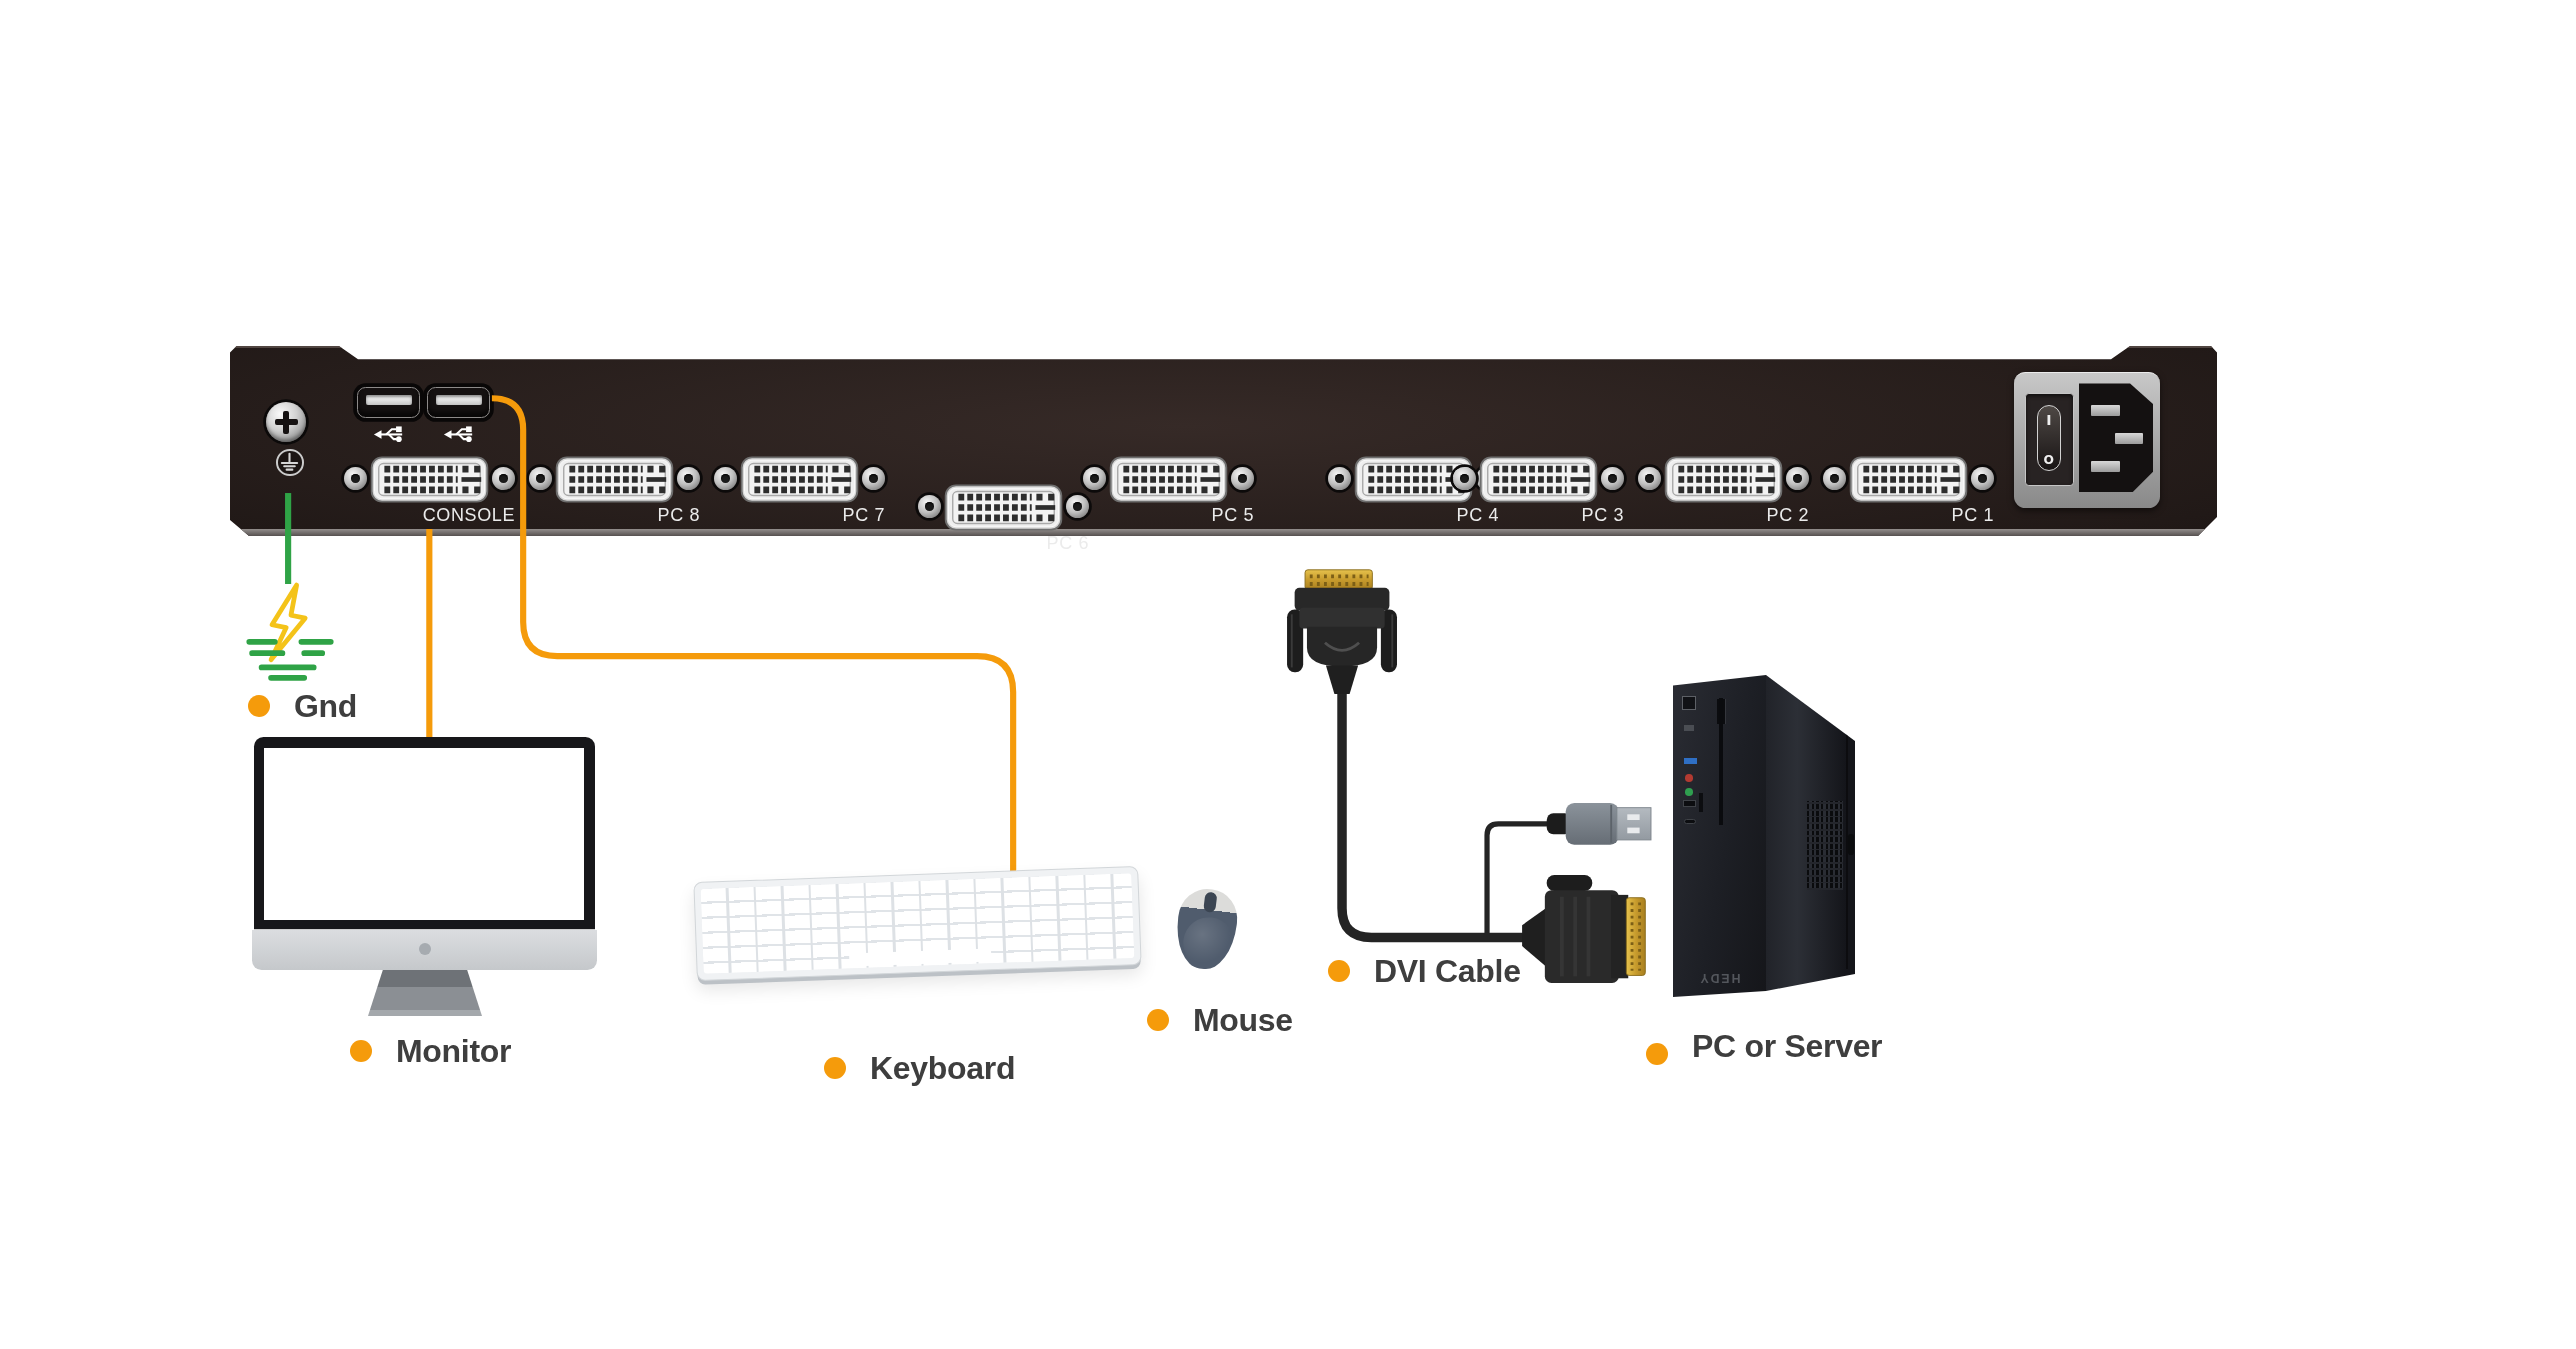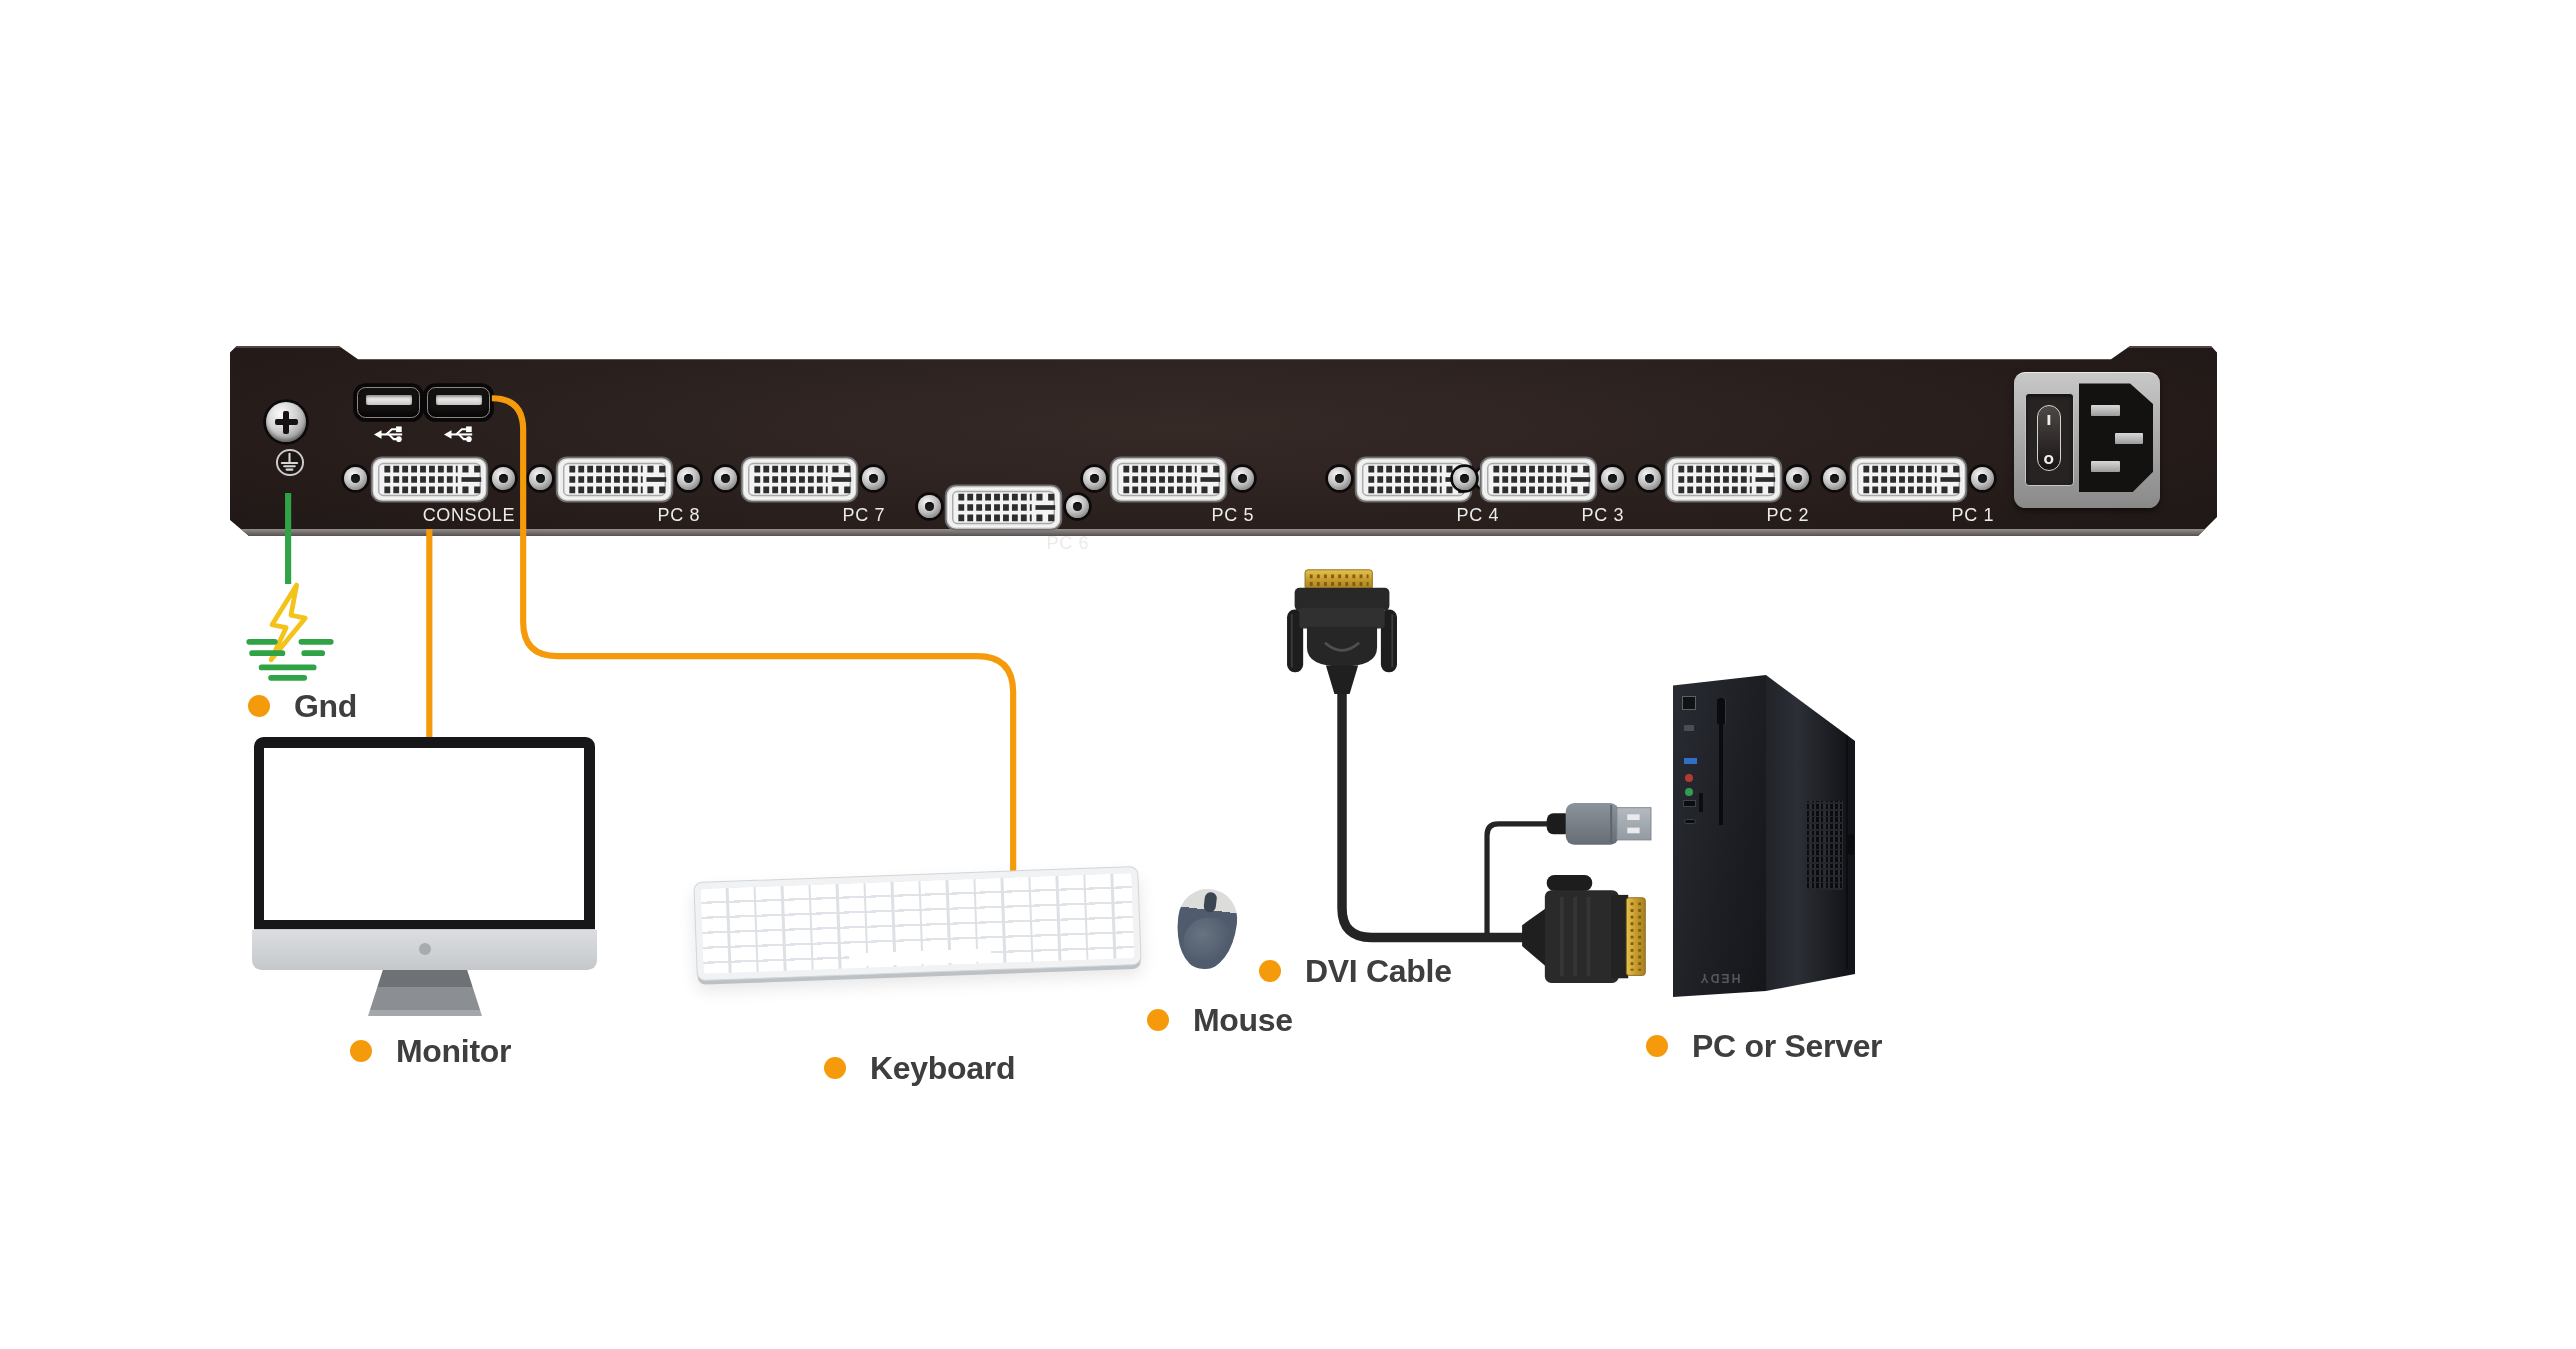--- a/index.html
+++ b/index.html
@@ -126,22 +126,22 @@
   
   .callout{display:flex;align-items:center;gap:24px;height:38px;
     font-size:32px;font-weight:600;color:#3e3e3e;letter-spacing:-0.3px;}
   .bullet{position:static!important;width:22px;height:22px;border-radius:50%;
     background:#F59B0B;flex:none;}
   .callout span{position:static!important;white-space:nowrap;}
   #callout-gnd{left:248px;top:687px;}
   #callout-monitor{left:350px;top:1032px;}
   #callout-keyboard{left:824px;top:1001px;margin-top:48px;}
   #callout-mouse{left:1147px;top:1001px;}
-  #callout-dvi{left:1259px;top:952px;}
-  #callout-pc{left:1646px;top:1027px;}
+  #callout-dvi{left:1328px;top:952px;}
+  #callout-pc{left:1646px;top:1027px;align-items:flex-end;}
 </style>
 </head>
 <body>
 
 <div id="canvas">
 
   <div class="chassis">
     <div class="chassis-strip"></div>
   </div>
 

